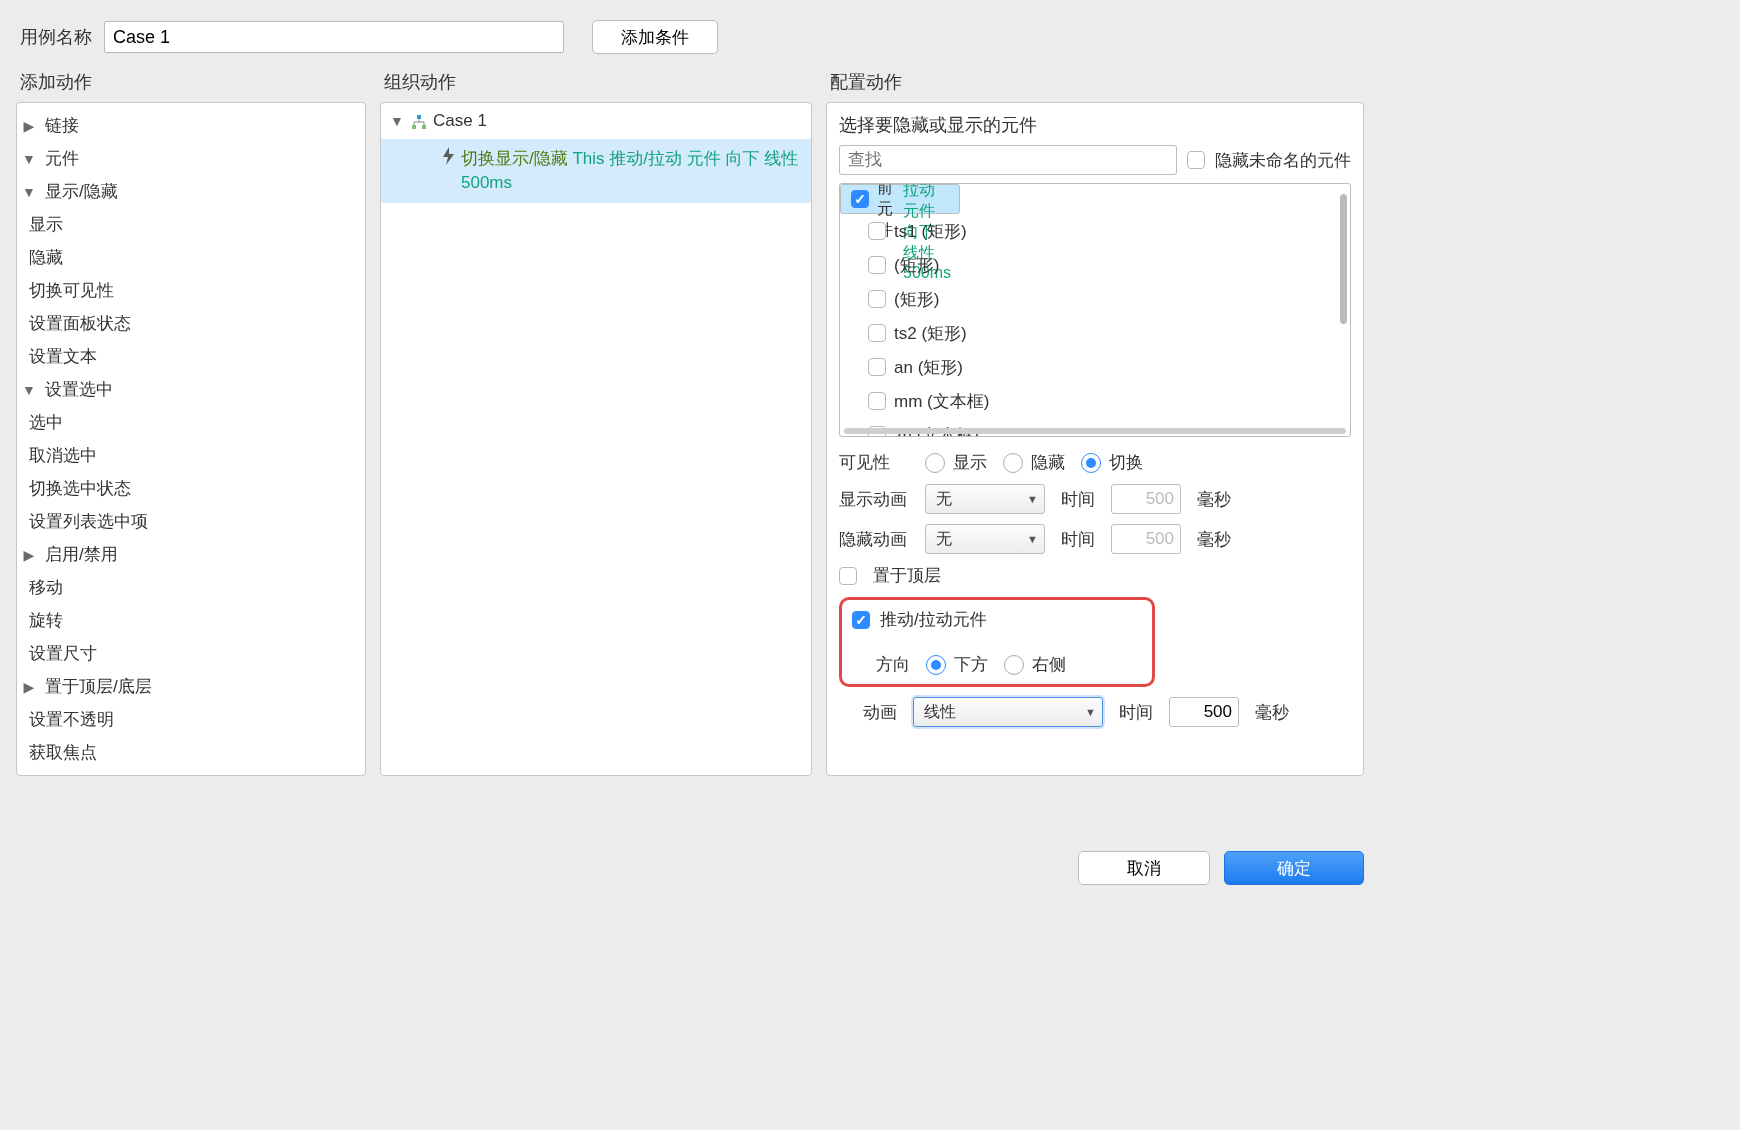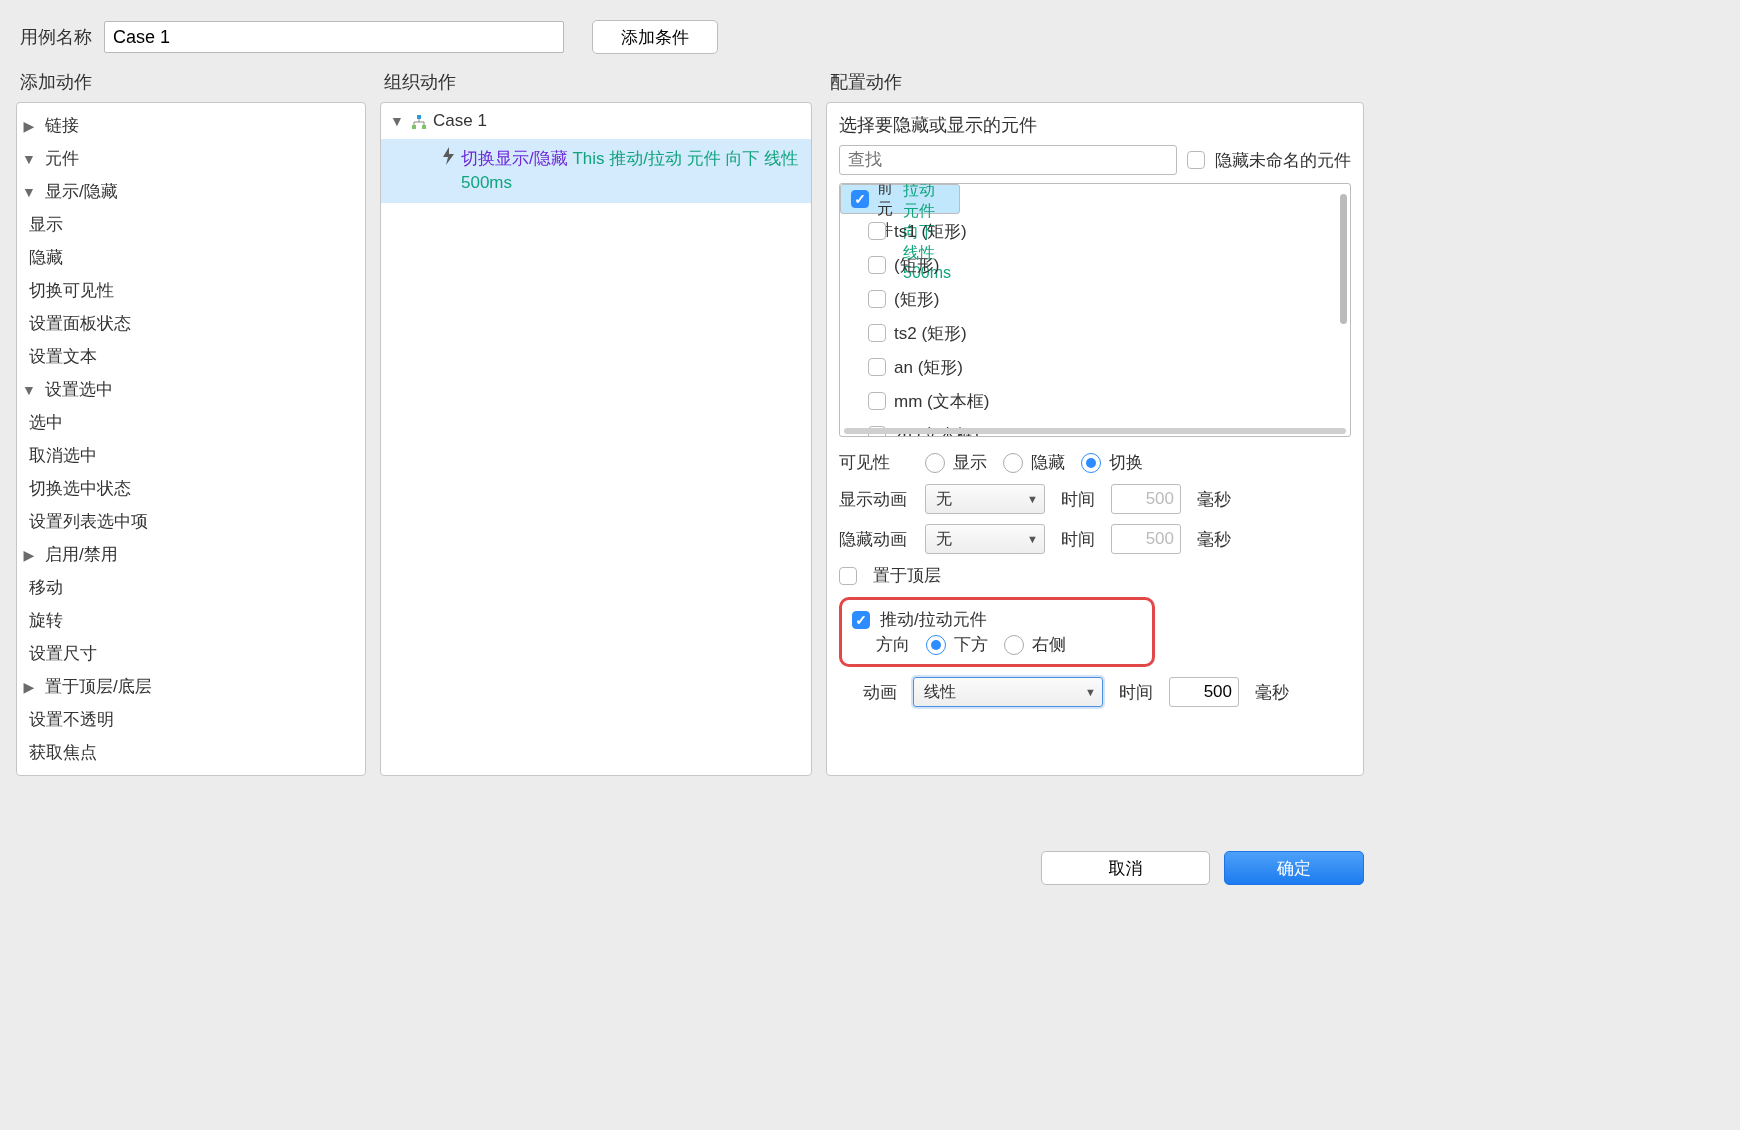--- a/index.html
+++ b/index.html
@@ -34,21 +34,21 @@
     .ind3 { padding-left: 74px; }
     .col-left .panel { overflow-y: auto; }
     
     
     .col-mid { width: 432px; margin-right: 14px; }
     .case-row { display: flex; align-items: center; height: 36px; padding-left: 8px; gap: 6px; }
     .case-icon { width: 16px; height: 14px; display: inline-block; }
     .case-icon svg { width: 100%; height: 100%; }
     .action-row { background: #d4eafd; padding: 8px 8px 8px 60px; display: flex; gap: 6px; line-height: 1.4; }
     .bolt { color: #5b5b5b; }
-    .action-row .black { color: #6d28d9; }
+    .action-row .black { color: #4d7c0f; }
     .action-row .green { color: #11a47d; }
     
     
     .col-right { flex: 1; }
     .cr-inner { padding: 10px 12px 4px 12px; display: flex; flex-direction: column; }
     .cr-title { font-size: 18px; margin-bottom: 8px; }
     .search-row { display: flex; align-items: center; gap: 10px; margin-bottom: 8px; }
     .search-input { flex: 1; height: 30px; border: 1px solid #bcbcbc; border-radius: 3px; padding: 0 8px; font-size: 17px; color: #999; }
     .chk { width: 18px; height: 18px; border: 1px solid #b8b8b8; border-radius: 4px; display: inline-flex; align-items: center; justify-content: center; background: #fff; flex-shrink: 0; }
     .chk.on { background: #2d8cff; border-color: #2d8cff; }
@@ -66,21 +66,21 @@
     .rlabel { min-width: 70px; }
     .radio { width: 20px; height: 20px; border-radius: 50%; border: 1px solid #aaa; display: inline-flex; align-items: center; justify-content: center; background: #fff; }
     .radio.on { border-color: #2d8cff; }
     .radio.on::after { content: ""; width: 10px; height: 10px; border-radius: 50%; background: #2d8cff; }
     .radio-group { display: flex; align-items: center; gap: 8px; }
     .sel { height: 30px; width: 120px; border: 1px solid #bcbcbc; border-radius: 3px; background: linear-gradient(#fbfbfb,#eee); display: inline-flex; align-items: center; justify-content: space-between; padding: 0 6px 0 10px; font-size: 16px; }
     .sel.hl { border-color: #4a90e2; box-shadow: 0 0 0 2px rgba(74,144,226,.25); }
     .sel .caret { font-size: 11px; color: #555; }
     .small-input { width: 70px; height: 30px; border: 1px solid #bcbcbc; border-radius: 3px; padding: 0 6px; font-size: 17px; text-align: right; }
     .small-input.dis { color: #bbb; background: #fff; }
-    .push-box { border: 3px solid #e14848; border-radius: 10px; padding: 8px 10px; display: flex; flex-direction: column; gap: 2px; width: 316px; }
+    .push-box { border: 3px solid #e14848; border-radius: 10px; padding: 8px 10px; display: flex; flex-direction: column; gap: 22px; width: 316px; }
     
     .footer { position: absolute; bottom: 12px; right: 16px; display: flex; gap: 14px; }
     
     ::-webkit-scrollbar { width: 12px; }
     ::-webkit-scrollbar-track { background: transparent; }
     ::-webkit-scrollbar-thumb { background: #c6c6c6; border-radius: 10px; border: 3px solid #fff; }
   </style>
 </head>
 <body>
 
@@ -303,17 +303,17 @@
               <span>毫秒</span>
             </div>
           </div>
         </div>
       </div>
     </div>
 
   </div>
 
   <div class="footer">
-    <button class="btn" style="width:169px">取消</button>
+    <button class="btn" style="width:132px">取消</button>
     <button class="btn primary" style="width:140px">确定</button>
   </div>
 
 </div>
 
 </body></html>

